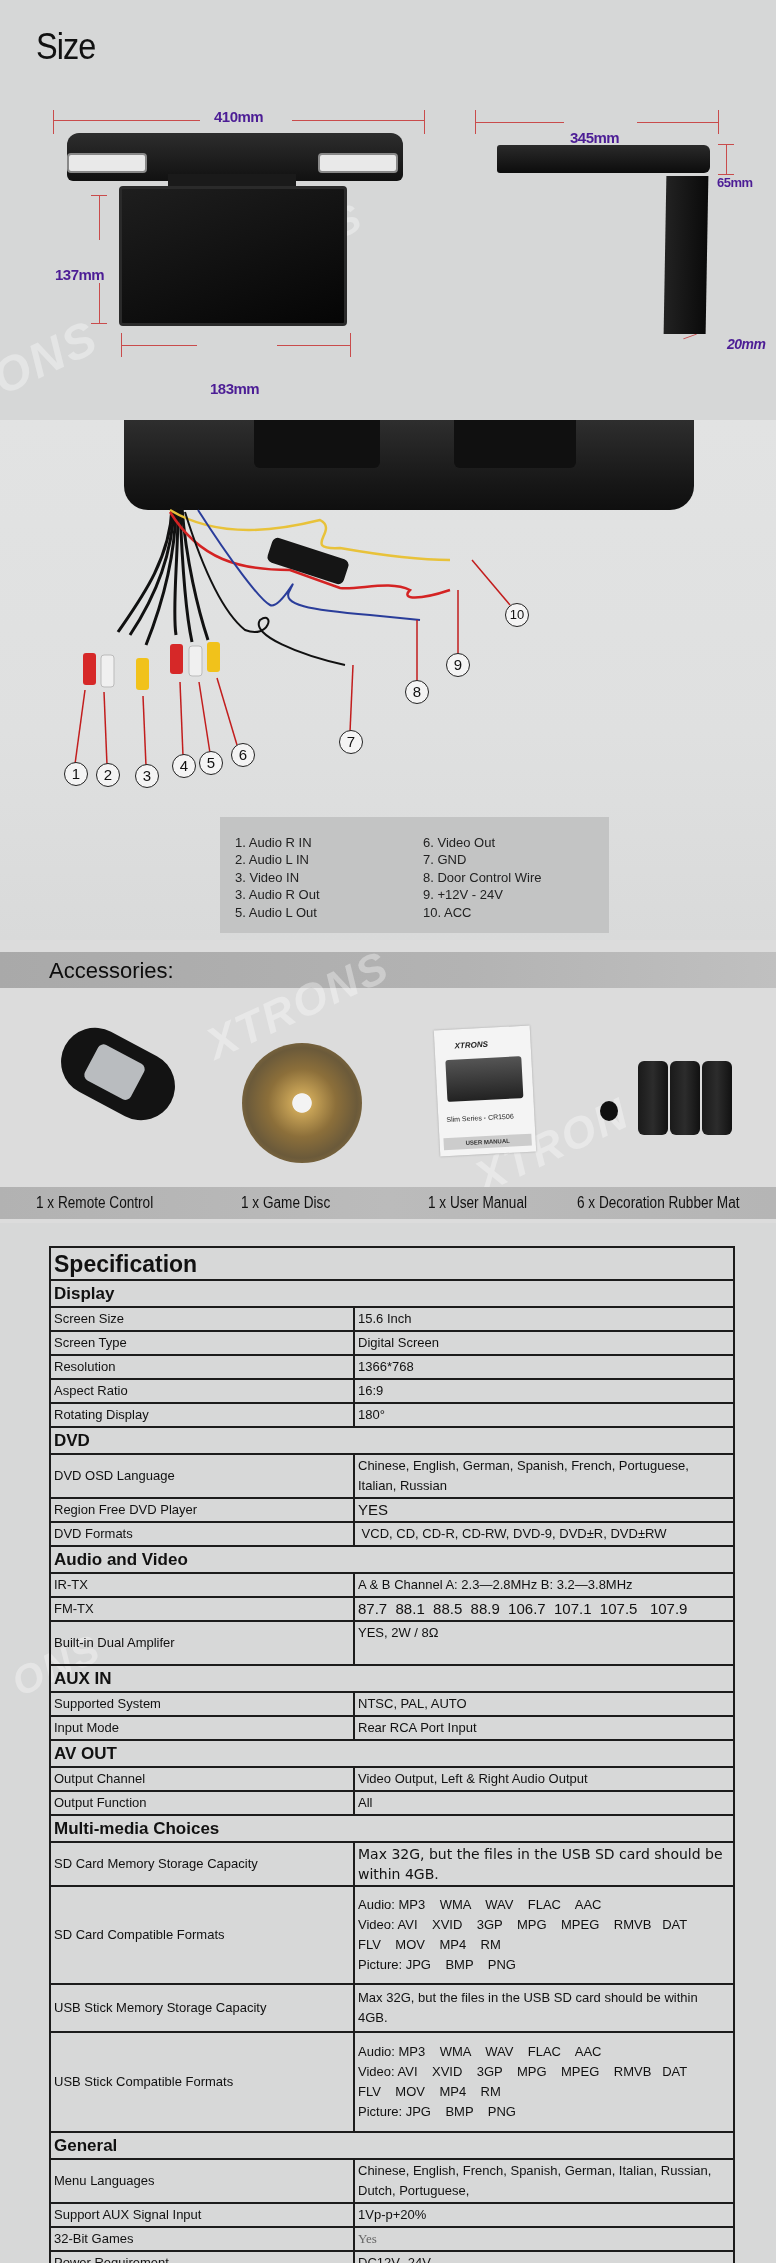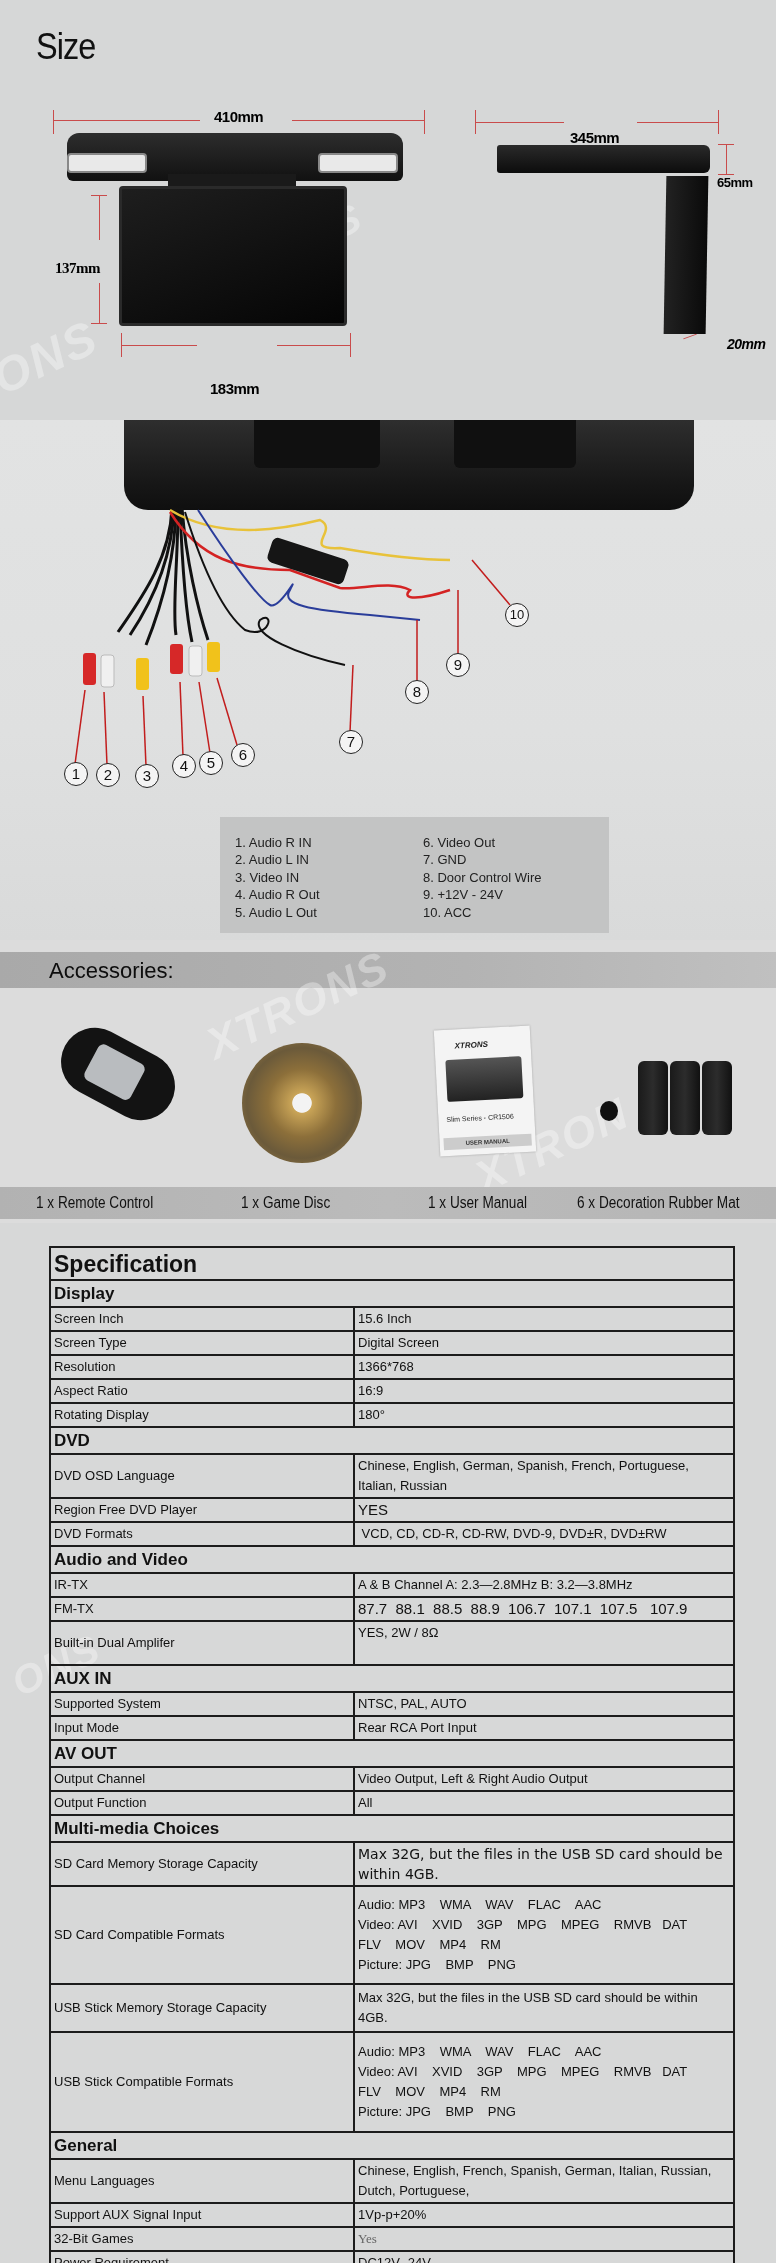--- a/index.html
+++ b/index.html
@@ -3,21 +3,21 @@
 <meta charset="utf-8">
 <style>
   * { box-sizing: border-box; margin: 0; padding: 0; }
   html, body { width: 776px; height: 2263px; background: #d4d5d5; overflow: hidden; }
   body { position: relative; font-family: "Liberation Sans", sans-serif; color: #111; }
 
   
   .size-section { position: absolute; left: 0; top: 0; width: 776px; height: 420px; background: #d6d7d7; padding-left: 29px; }
   .size-title { position: absolute; left: 36px; top: 26px; font-family: "Liberation Sans", sans-serif; font-size: 36px; font-weight: normal; letter-spacing: -1px; color: #111; transform: scaleX(0.9); transform-origin: left; }
   .dim-line { position: absolute; background: #c94b4b; }
-  .dim-label { position: absolute; color: #000000; font-size: 15px; font-family: "Liberation Sans", sans-serif; font-weight: bold; letter-spacing: -0.5px; }
+  .dim-label { position: absolute; color: #4c1d95; font-size: 15px; font-family: "Liberation Sans", sans-serif; font-weight: bold; letter-spacing: -0.5px; }
 
   .front-top { position: absolute; left: 67px; top: 133px; width: 336px; height: 48px; background: linear-gradient(#2d2d2d, #111); border-radius: 12px 12px 6px 6px; }
   .front-light-l { position: absolute; left: 67px; top: 153px; width: 80px; height: 20px; background: #e9e9e9; border: 2px solid #888; border-radius: 4px; }
   .front-light-r { position: absolute; left: 318px; top: 153px; width: 80px; height: 20px; background: #e9e9e9; border: 2px solid #888; border-radius: 4px; }
   .front-hinge { position: absolute; left: 168px; top: 174px; width: 128px; height: 16px; background: #1a1a1a; }
   .front-screen { position: absolute; left: 119px; top: 186px; width: 228px; height: 140px; background: linear-gradient(160deg, #1e1e1e, #050505); border-radius: 4px; border: 3px solid #2a2a2a; }
 
   .side-top { position: absolute; left: 497px; top: 145px; width: 213px; height: 28px; background: linear-gradient(#2a2a2a, #0c0c0c); border-radius: 3px 6px 6px 3px; }
   .side-screen { position: absolute; left: 665px; top: 176px; width: 42px; height: 158px; background: linear-gradient(90deg, #222, #0a0a0a); transform: skewX(-1deg); }
 
@@ -79,21 +79,21 @@
     <div class="dim-line" style="left:53px; top:110px; width:1px; height:24px;"></div>
     <div class="dim-line" style="left:424px; top:110px; width:1px; height:24px;"></div>
     <div class="dim-line" style="left:54px; top:120px; width:146px; height:1px;"></div>
     <div class="dim-line" style="left:292px; top:120px; width:132px; height:1px;"></div>
     <div class="dim-label" style="left:214px; top:108px;">410mm</div>
 
     <div class="dim-line" style="left:91px; top:195px; width:16px; height:1px;"></div>
     <div class="dim-line" style="left:91px; top:323px; width:16px; height:1px;"></div>
     <div class="dim-line" style="left:99px; top:195px; width:1px; height:45px;"></div>
     <div class="dim-line" style="left:99px; top:283px; width:1px; height:40px;"></div>
-    <div class="dim-label" style="left:55px; top:260px;font-family:Liberation Serif, serif;">137mm</div>
+    <div class="dim-label" style="left:55px; top:266px;">137mm</div>
 
     <div class="dim-line" style="left:121px; top:333px; width:1px; height:24px;"></div>
     <div class="dim-line" style="left:350px; top:333px; width:1px; height:24px;"></div>
     <div class="dim-line" style="left:122px; top:345px; width:75px; height:1px;"></div>
     <div class="dim-line" style="left:277px; top:345px; width:73px; height:1px;"></div>
     <div class="dim-label" style="left:210px; top:336px;margin-top:44px;">183mm</div>
 
     <div class="front-top"></div>
     <div class="front-light-l"></div>
     <div class="front-light-r"></div>
@@ -180,21 +180,21 @@
   <div class="num-circle" style="left:339px; top:310px;">7</div>
   <div class="num-circle" style="left:405px; top:260px;">8</div>
   <div class="num-circle" style="left:446px; top:233px;">9</div>
   <div class="num-circle" style="left:505px; top:183px; font-size:13px;">10</div>
 
   <div class="legend-box">
     <div class="legend-col left">
       <div>1. Audio R IN</div>
       <div>2. Audio L IN</div>
       <div>3. Video IN</div>
-      <div>4. Audio R Out</div>
+      <div>3. Audio R Out</div>
       <div>5. Audio L Out</div>
     </div>
     <div class="legend-col right">
       <div>6. Video Out</div>
       <div>7. GND</div>
       <div>8. Door Control Wire</div>
       <div>9. +12V - 24V</div>
       <div>10. ACC</div>
     </div>
   </div>
@@ -238,21 +238,21 @@
   <table class="spec-table">
     <tbody>
       <tr class="title">
           <td colspan="2">Specification</td>
         </tr>
 
       <tr class="group">
           <td colspan="2">Display</td>
         </tr>
       <tr class="row">
-          <td class="k">Screen Inch</td>
+          <td class="k">Screen Size</td>
           <td class="v">15.6 Inch</td>
         </tr>
       <tr class="row">
           <td class="k">Screen Type</td>
           <td class="v">Digital Screen</td>
         </tr>
       <tr class="row">
           <td class="k">Resolution</td>
           <td class="v">1366*768</td>
         </tr>

